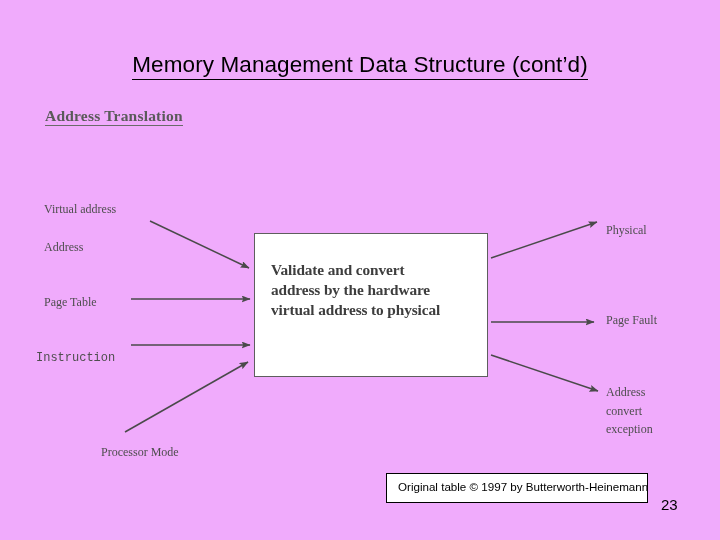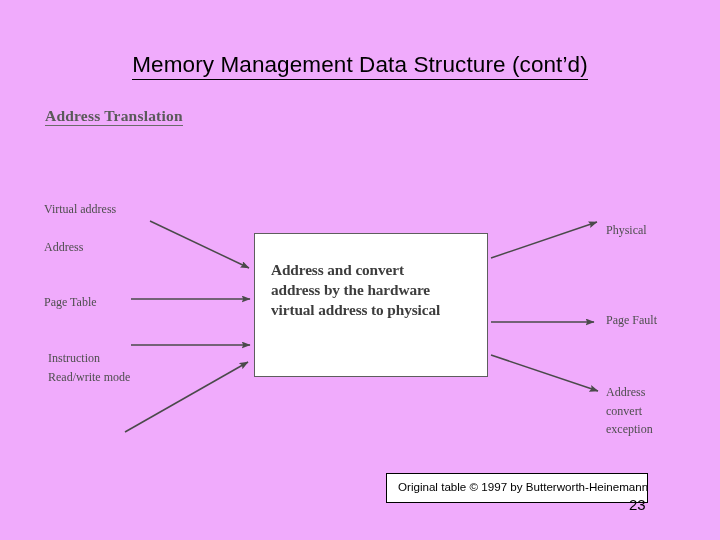--- a/index.html
+++ b/index.html
@@ -122,57 +122,57 @@
     font-family: "Liberation Sans", sans-serif;
     font-size: 11.6px;
     color: #000000;
     white-space: nowrap;
     margin-left: 8px;
   }
 
   
   #page-number {
     position: absolute;
-    left: 629px;
+    left: 661px;
     top: 496px;
     font-family: "Liberation Sans", sans-serif;
     font-size: 15px;
     color: #000000;
   }
 </style>
 </head>
 <body>
 
 <div id="slide">
 
   <div id="slide-title"><span class="u">Memory Management Data Structure (cont’d)</span></div>
 
   <div id="figure">
 
     <div class="fig-heading" style="left:45px; top:107px;"><span class="u2">Address Translation</span></div>
 
     <div class="fig-label" style="left:44px; top:200px;">Virtual address</div>
     <div class="fig-label" style="left:44px; top:238px;">Address</div>
     <div class="fig-label" style="left:44px; top:293px;">Page Table</div>
-    <div class="fig-label" style="left:48px; top:349px;">
+    <div class="fig-label" style="left:36px; top:349px;font-family:Liberation Mono, monospace;">
       <div>Instruction</div>
-      <div>Read/write mode</div>
     </div>
+    <div class="fig-label" style="left:101px; top:443px;">Processor Mode</div>
 
     <div class="fig-label" style="left:606px; top:209px;margin-top:12px;">Physical</div>
     <div class="fig-label" style="left:606px; top:311px;">Page Fault</div>
     <div class="fig-label" style="left:606px; top:383px;">
       <div>Address</div>
       <div>convert</div>
       <div>exception</div>
     </div>
 
     <div id="process-box">
       <div id="process-box-text">
-        <div>Address and convert</div>
+        <div>Validate and convert</div>
         <div>address by the hardware</div>
         <div>virtual address to physical</div>
       </div>
     </div>
 
     <svg id="arrows" viewBox="0 0 720 540">
       <defs>
         <marker id="ah" markerWidth="9" markerHeight="7" refX="8.4" refY="3.5" orient="auto" markerUnits="userSpaceOnUse">
           <path d="M0,0 L9,3.5 L0,7 L1.6,3.5 Z" fill="#4a4a4a"></path>
         </marker>

